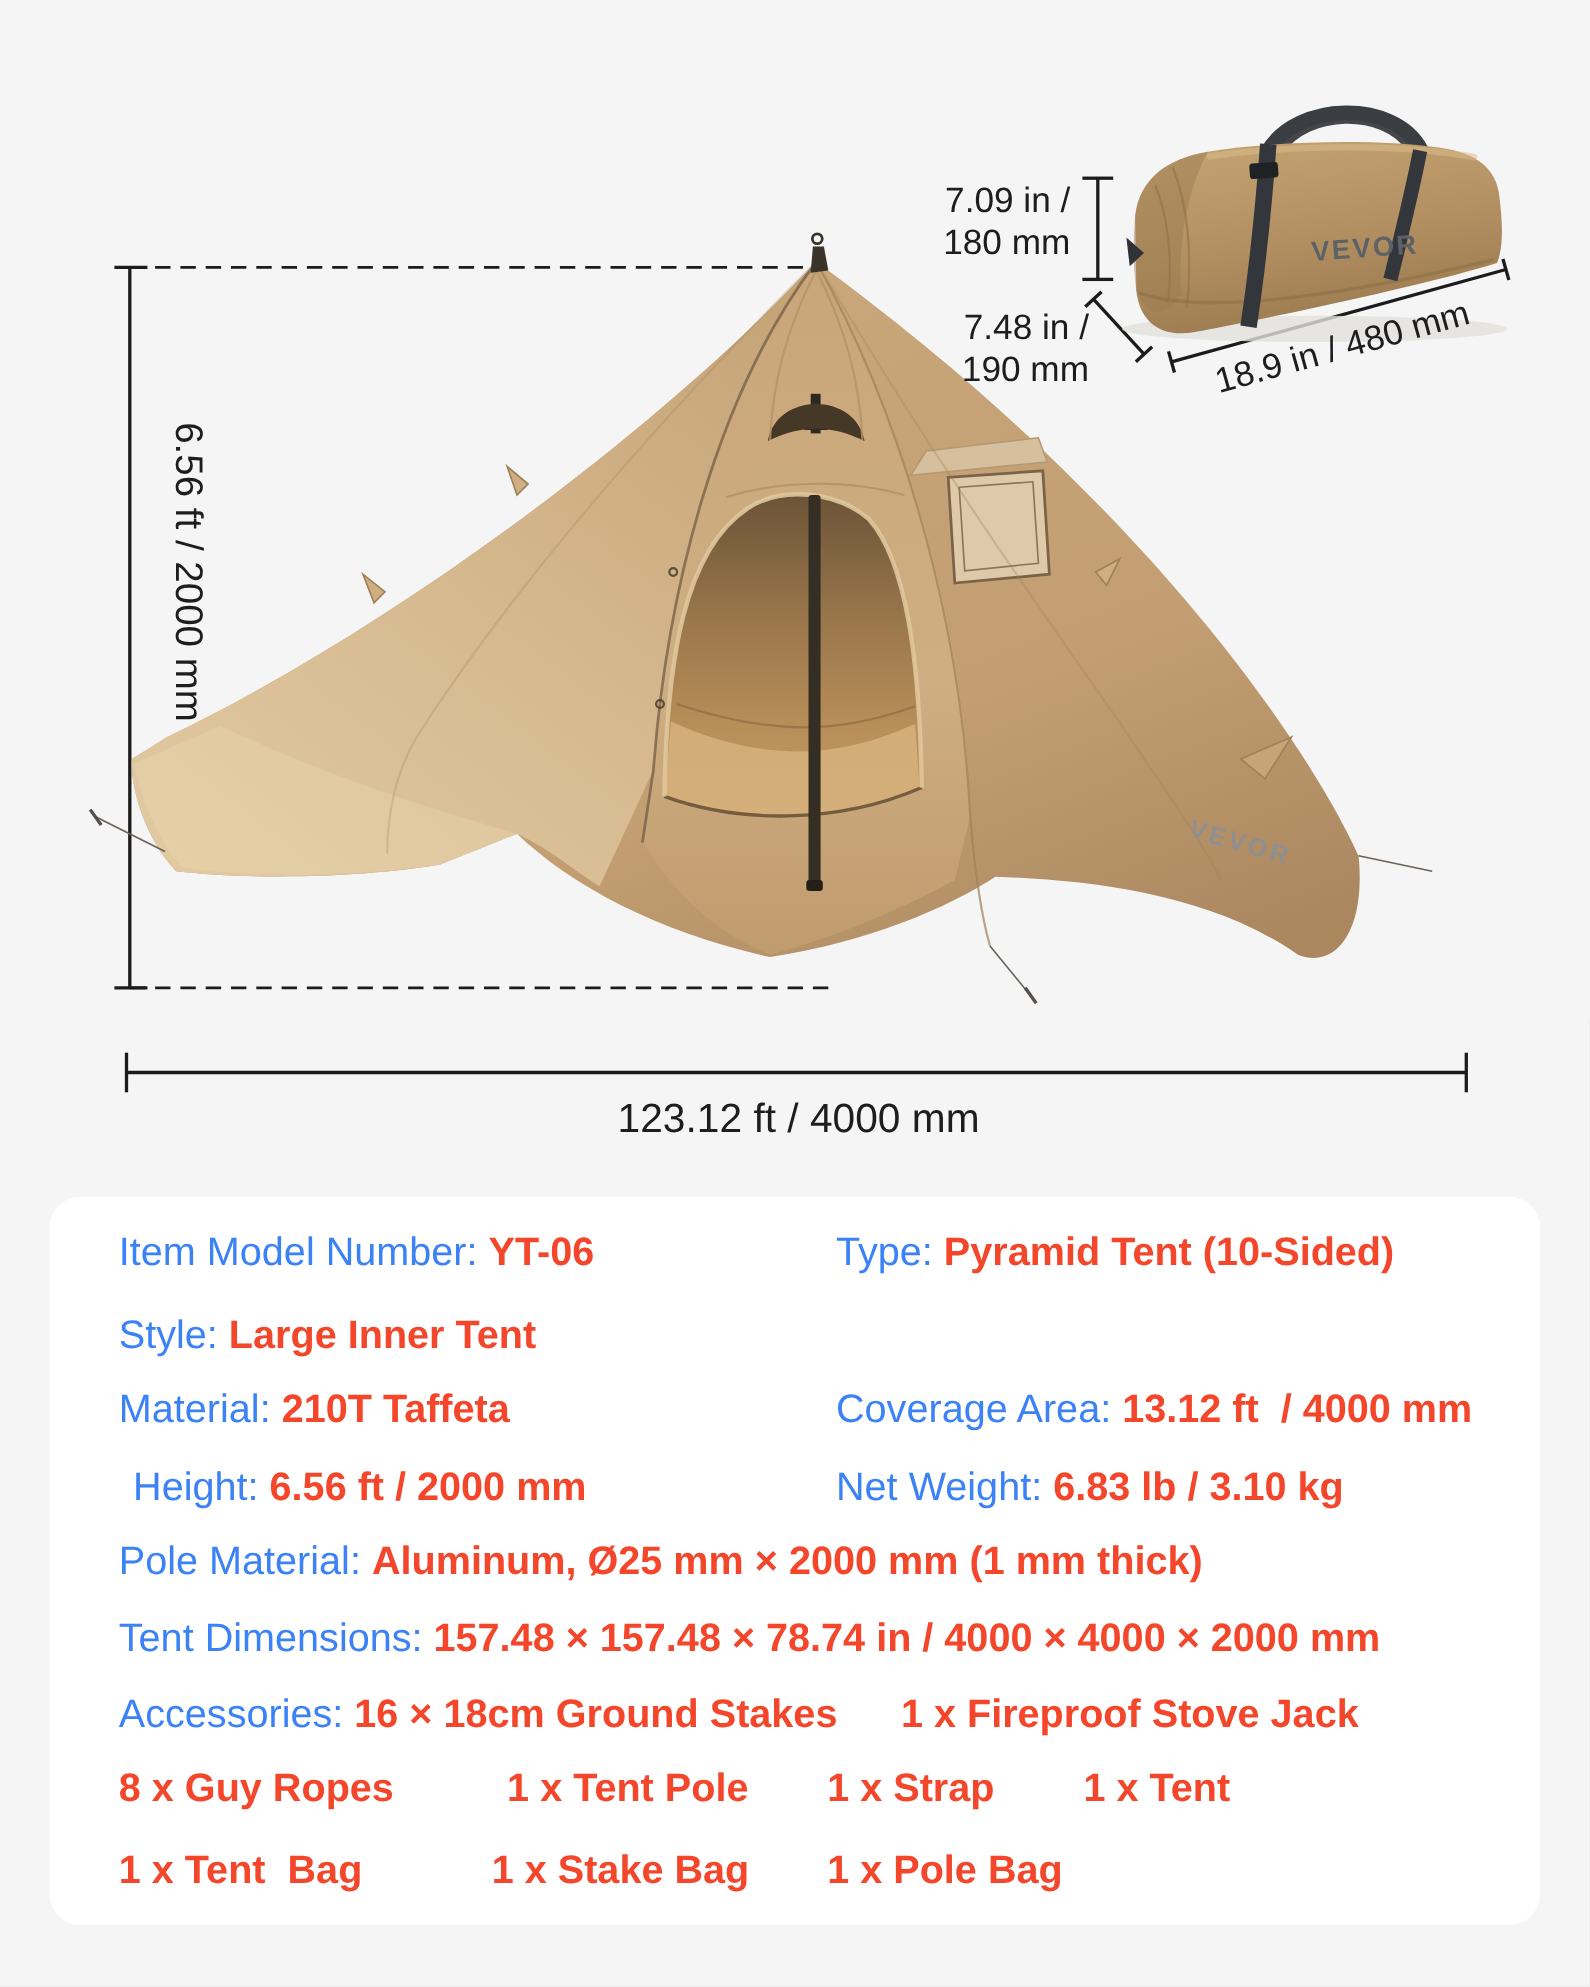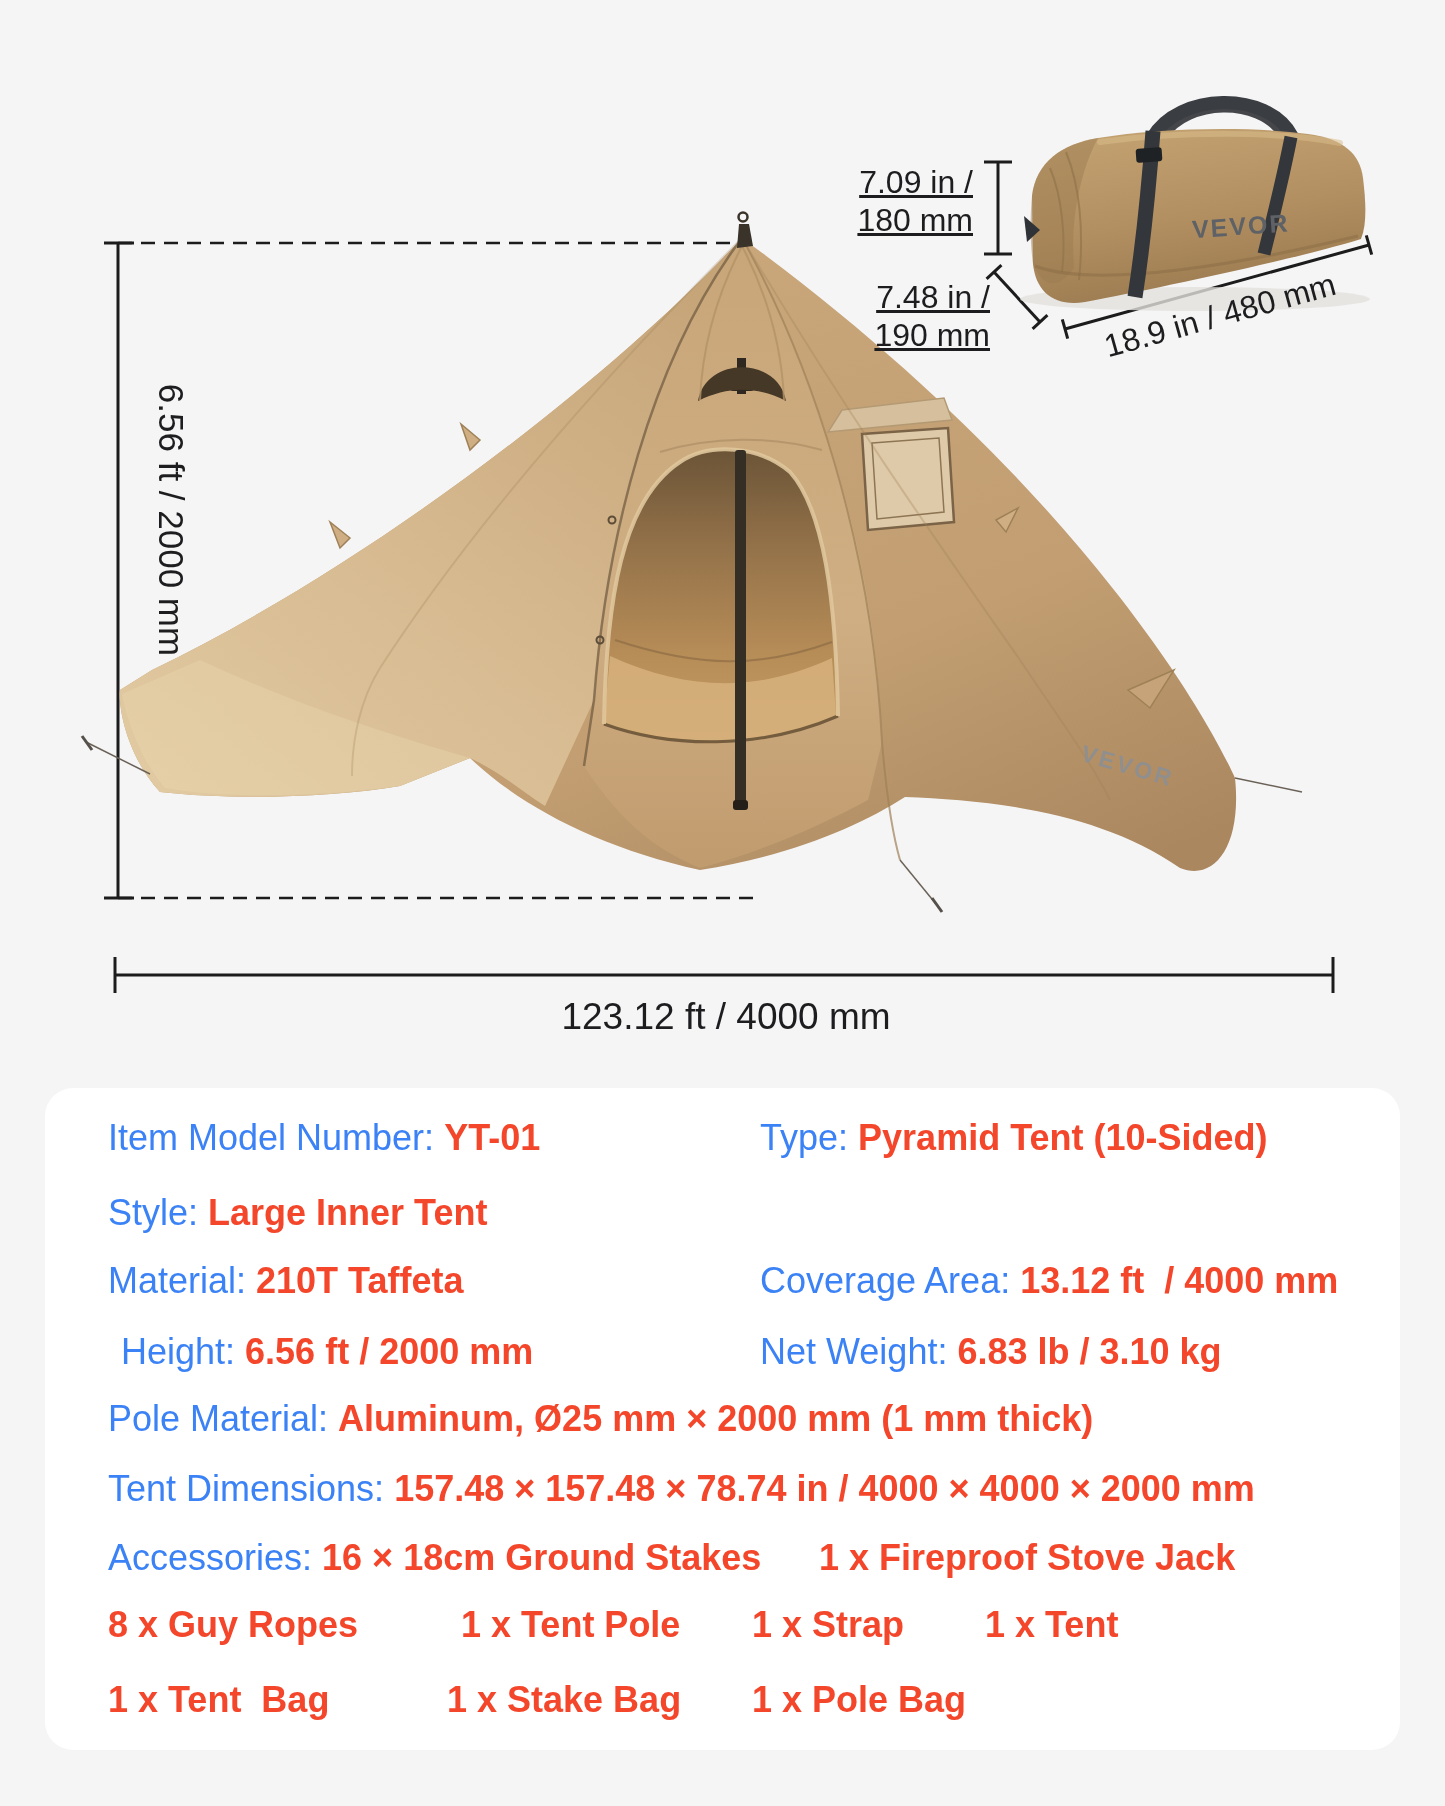--- a/index.html
+++ b/index.html
@@ -5,21 +5,21 @@
   html,body{margin:0;padding:0;background:#e9e9ea;}
   .page{
     position:relative;width:1445px;height:1806px;overflow:hidden;
     background:#f5f5f6;font-family:"Liberation Sans",sans-serif;
   }
   .scene{position:absolute;left:0;top:0;}
   .dim{
     position:absolute;color:#1d1d1f;font-weight:500;
     white-space:pre-line;line-height:38px;font-size:32px;
   }
-  .dim.right{text-align:right;text-decoration:underline;}
+  .dim.right{text-align:right;}
   .dim.center{text-align:center;}
   .logo{
     position:absolute;font-weight:700;text-align:center;
   }
   .logo-tent{color:#8f8f8f;font-size:23px;letter-spacing:3px;transform:rotate(16deg);}
   .logo-bag{color:#5e6266;font-size:25px;letter-spacing:2px;transform:rotate(-4deg);}
   .spec-card{
     position:absolute;left:45px;top:1088px;width:1355px;height:662px;
     background:#ffffff;border-radius:28px;
   }
@@ -228,21 +228,21 @@
   <div class="dim center" style="left:1075px;top:296px;width:290px;transform:rotate(-15.5deg);transform-origin:center;">18.9 in / 480 mm</div>
   <div class="dim center" style="left:23px;top:498px;width:290px;height:44px;font-size:35px;transform:rotate(90deg);transform-origin:center;">6.56 ft / 2000 mm</div>
   <div class="dim center" style="left:476px;top:998px;width:500px;font-size:37px;">123.12 ft / 4000 mm</div>
 
   <div class="logo logo-tent" style="left:1080px;top:752px;width:90px;">VEVOR</div>
   <div class="logo logo-bag" style="left:1192px;top:212px;width:92px;">VEVOR</div>
 
   <div class="spec-card">
 
     <div class="srow" style="top:27px;">
-      <span class="cell" style="left:63px;"><span class="lab">Item Model Number: </span><span class="val">YT-01</span></span>
+      <span class="cell" style="left:63px;"><span class="lab">Item Model Number: </span><span class="val">YT-06</span></span>
       <span class="cell" style="left:715px;"><span class="lab">Type: </span><span class="val">Pyramid Tent (10-Sided)</span></span>
     </div>
 
     <div class="srow" style="top:102px;">
       <span class="cell" style="left:63px;"><span class="lab">Style: </span><span class="val">Large Inner Tent</span></span>
     </div>
 
     <div class="srow" style="top:170px;">
       <span class="cell" style="left:63px;"><span class="lab">Material: </span><span class="val">210T Taffeta</span></span>
       <span class="cell" style="left:715px;"><span class="lab">Coverage Area: </span><span class="val">13.12 ft  / 4000 mm</span></span>

